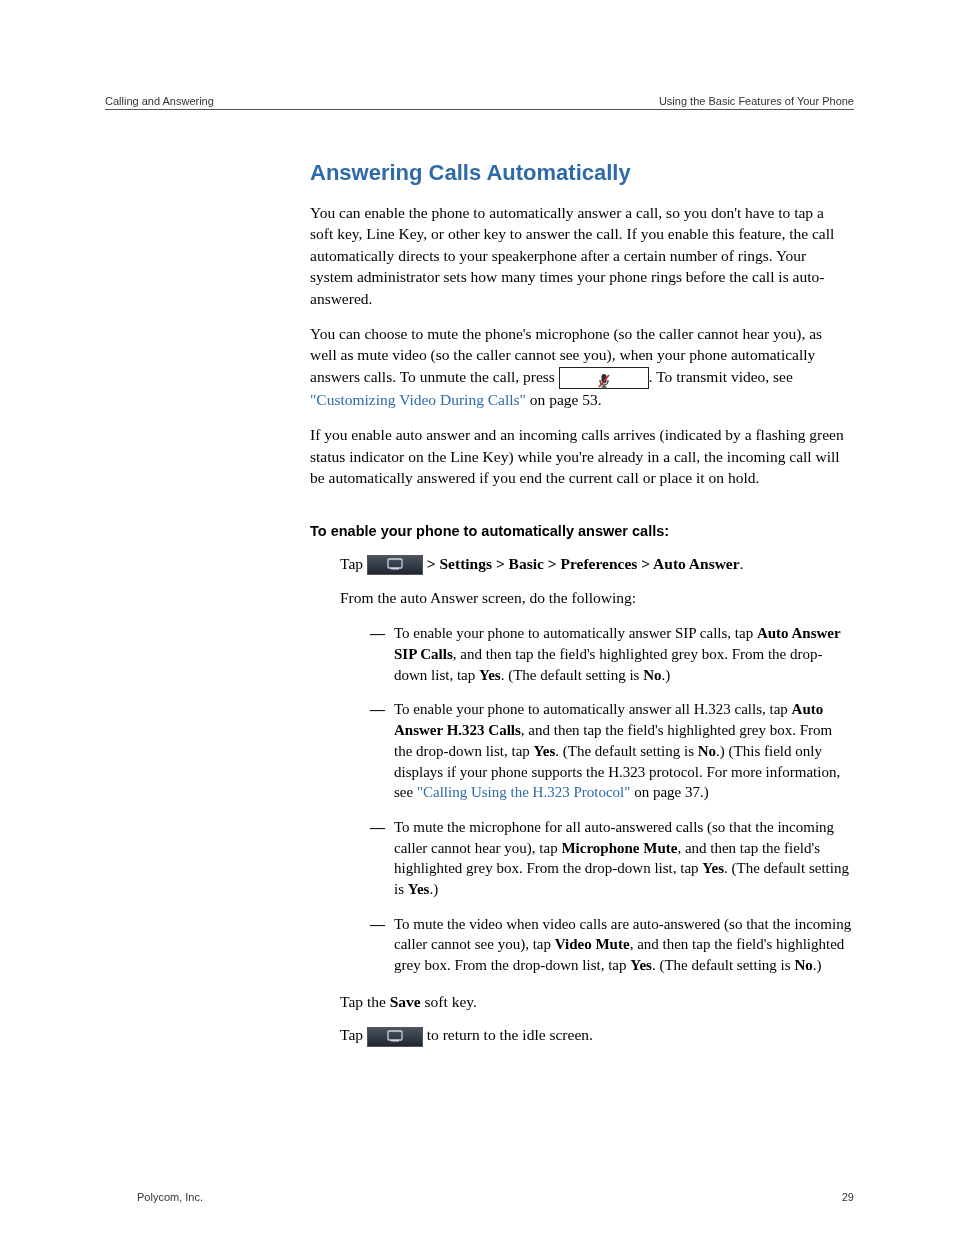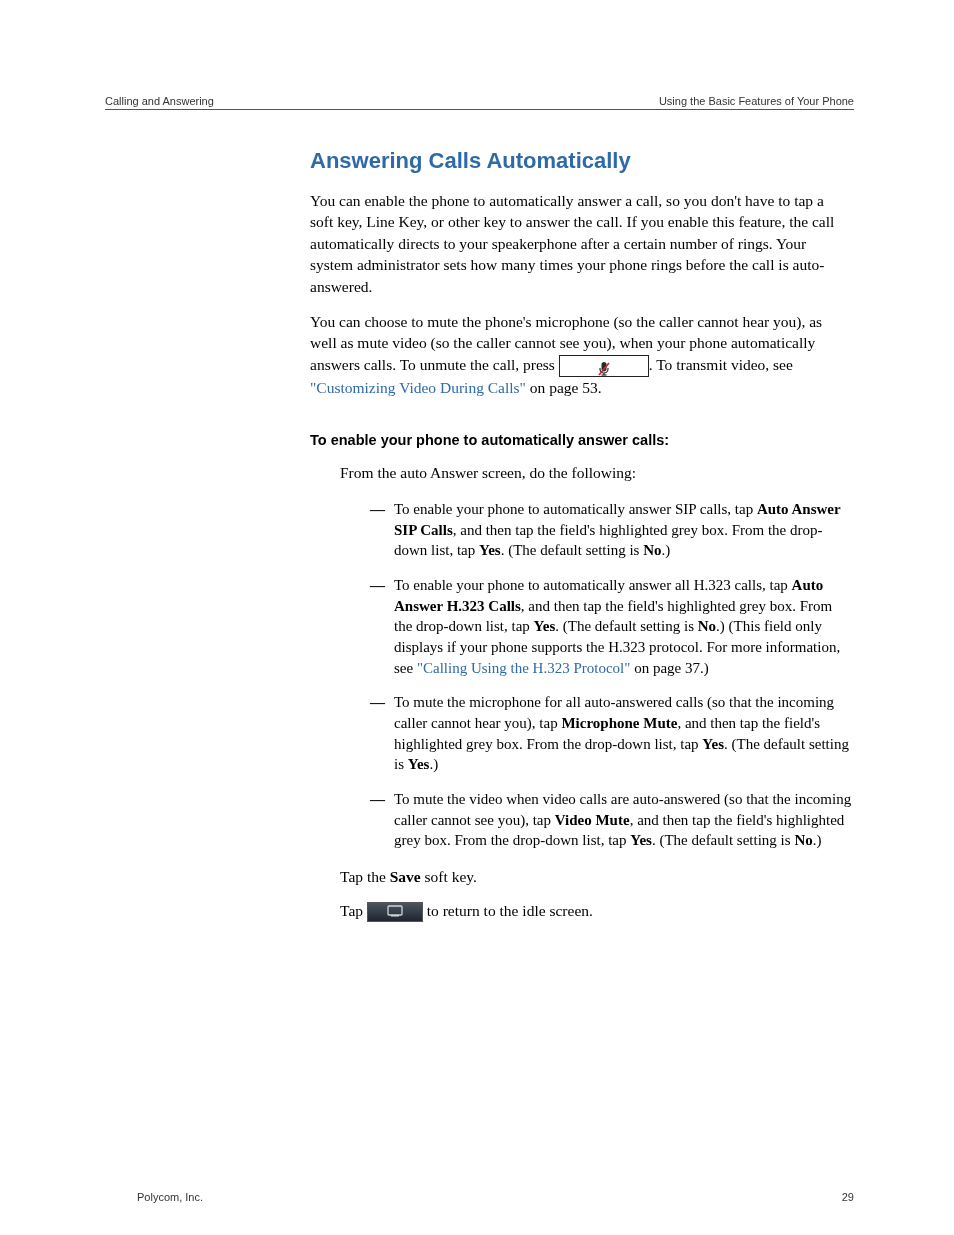--- a/index.html
+++ b/index.html
@@ -18,21 +18,21 @@
     box-sizing: border-box;
   }
   .header-row {
     display: flex;
     justify-content: space-between;
     font-family: "Trebuchet MS", "Lucida Sans", Arial, sans-serif;
     font-size: 11px;
     color: #333;
     border-bottom: 1px solid #555;
     padding-bottom: 2px;
-    margin-bottom: 38px;
+    margin-bottom: 50px;
   }
   .content {
     margin-left: 205px;
   }
   h2.section-title {
     font-family: "Trebuchet MS", "Futura", Arial, sans-serif;
     font-weight: bold;
     color: #2e6aa8;
     font-size: 22px;
     margin: 0 0 16px 0;
@@ -131,23 +131,30 @@
     <p>
       <span>You can choose to mute the phone's microphone (so the caller cannot hear you), as well as mute video (so the caller cannot see you), when your phone automatically answers calls. To unmute the call, press </span><span class="mute-btn"><svg width="14" height="16" viewBox="0 0 14 16">
             <path d="M7 1 C5.5 1 4.5 2 4.5 3.5 L4.5 8 C4.5 9.5 5.5 10.5 7 10.5 C8.5 10.5 9.5 9.5 9.5 8 L9.5 3.5 C9.5 2 8.5 1 7 1 Z" fill="#2a2a2a"></path>
             <path d="M3 7 L3 8 C3 10.2 4.8 12 7 12 C9.2 12 11 10.2 11 8 L11 7" stroke="#2a2a2a" stroke-width="1.2" fill="none"></path>
             <line x1="7" y1="12" x2="7" y2="14" stroke="#2a2a2a" stroke-width="1.2"></line>
             <line x1="4.5" y1="14" x2="9.5" y2="14" stroke="#2a2a2a" stroke-width="1.2"></line>
             <line x1="2" y1="14" x2="12" y2="2" stroke="#c03030" stroke-width="1.8"></line>
           </svg></span><span>. To transmit video, see </span><span class="link">"Customizing Video During Calls"</span><span> on page 53.</span>
     </p>
 
+    <p>If you enable auto answer and an incoming calls arrives (indicated by a flashing green status indicator on the Line Key) while you're already in a call, the incoming call will be automatically answered if you end the current call or place it on hold.</p>
 
     <div class="task-heading">To enable your phone to automatically answer calls:</div>
 
+    <div class="step">
+      <span>Tap </span><span class="home-btn"><svg width="18" height="14" viewBox="0 0 18 14">
+            <rect x="2" y="2" width="14" height="9" rx="1" fill="none" stroke="#d0d4d8" stroke-width="1.3"></rect>
+            <rect x="5" y="11" width="8" height="1.5" fill="#d0d4d8"></rect>
+          </svg></span><span class="bold"> &gt; Settings &gt; Basic &gt; Preferences &gt; Auto Answer</span><span>.</span>
+    </div>
 
     <div class="step">From the auto Answer screen, do the following:</div>
 
     <ul class="sub-list">
       <li>
         <span>To enable your phone to automatically answer SIP calls, tap </span><span class="bold">Auto Answer SIP Calls</span><span>, and then tap the field's highlighted grey box. From the drop-down list, tap </span><span class="bold">Yes</span><span>. (The default setting is </span><span class="bold">No</span><span>.)</span>
       </li>
       <li>
         <span>To enable your phone to automatically answer all H.323 calls, tap </span><span class="bold">Auto Answer H.323 Calls</span><span>, and then tap the field's highlighted grey box. From the drop-down list, tap </span><span class="bold">Yes</span><span>. (The default setting is </span><span class="bold">No</span><span>.) (This field only displays if your phone supports the H.323 protocol. For more information, see </span><span class="link">"Calling Using the H.323 Protocol"</span><span> on page 37.)</span>
       </li>

